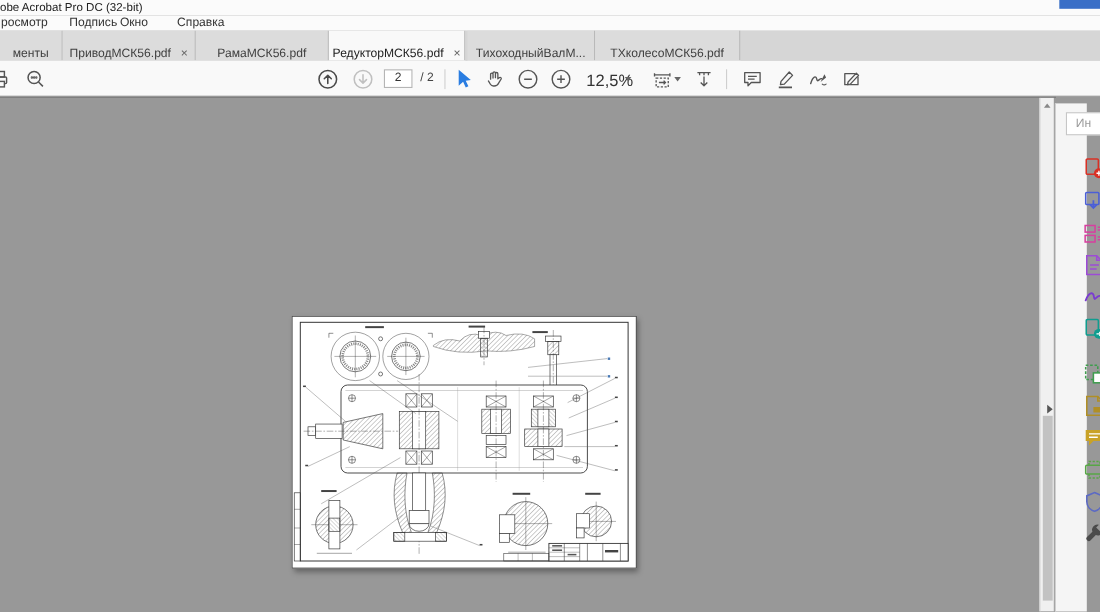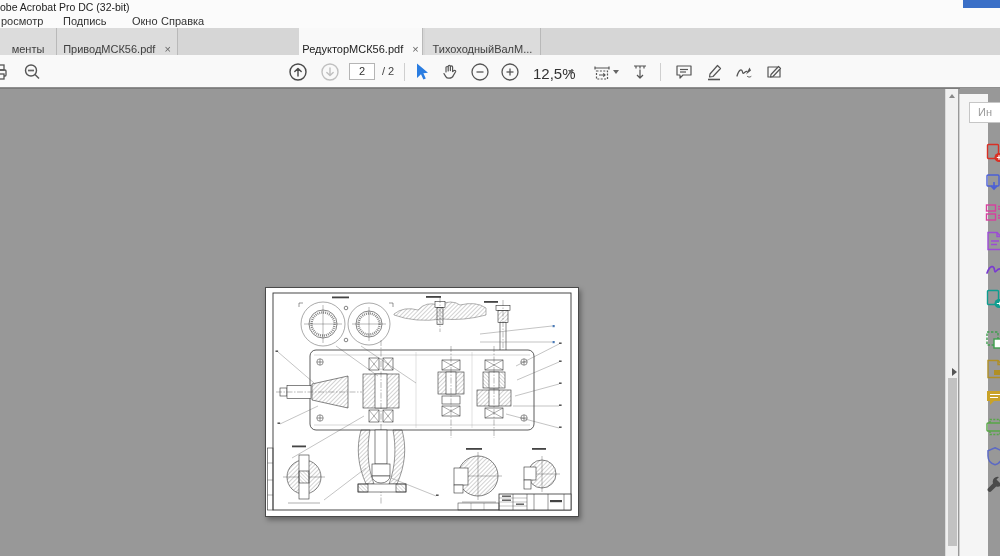--- a/index.html
+++ b/index.html
@@ -52,38 +52,44 @@
 <body>
 
 <div class="titlebar">
   <div class="title">obe Acrobat Pro DC (32-bit)</div>
 </div>
 <div class="blue-corner"></div>
 
 <div class="menubar">
   <div class="mitem" style="left:1px">росмотр</div>
   <div class="mitem" style="left:63px">Подпись</div>
-  <div class="mitem" style="left:132px">Окно</div>
+  <div class="mitem" style="left:109px">Окно</div>
   <div class="mitem" style="left:161px">Справка</div>
 </div>
 
 <div class="tabbar">
   <div class="tab" style="left:0;width:57px">
       <span>менты</span>
     </div>
   <div class="tab" style="left:57px;width:121px">
     <span>ПриводМСК56.pdf</span>
     <span class="close">×</span>
   </div>
+  <div class="tab" style="left:178px;width:121px">
+      <span>РамаМСК56.pdf</span>
+    </div>
   <div class="tab active" style="left:299px;width:124px">
     <span>РедукторМСК56.pdf</span>
     <span class="close">×</span>
   </div>
   <div class="tab" style="left:425px;width:116px">
       <span>ТихоходныйВалМ...</span>
+    </div>
+  <div class="tab" style="left:541px;width:132px">
+      <span>ТХколесоМСК56.pdf</span>
     </div>
 </div>
 
 <div class="toolbar">
 
   <div class="ti" style="left:-10px">
     <svg viewBox="0 0 20 20" fill="none" stroke="#555" stroke-width="1.3">
       <rect x="4" y="8" width="12" height="6" rx="1"></rect>
         <rect x="6" y="3" width="8" height="5"></rect>
         <rect x="6" y="12" width="8" height="5" fill="#f9f9f9"></rect>

